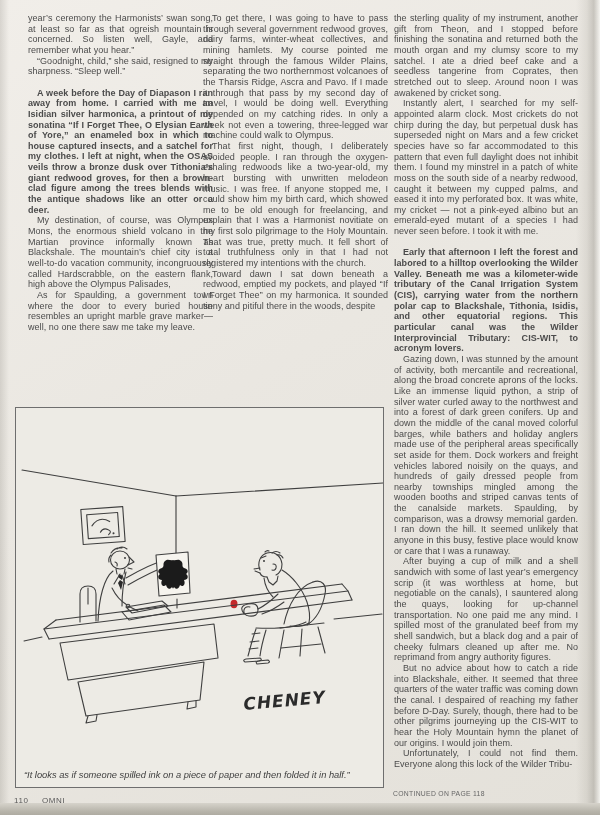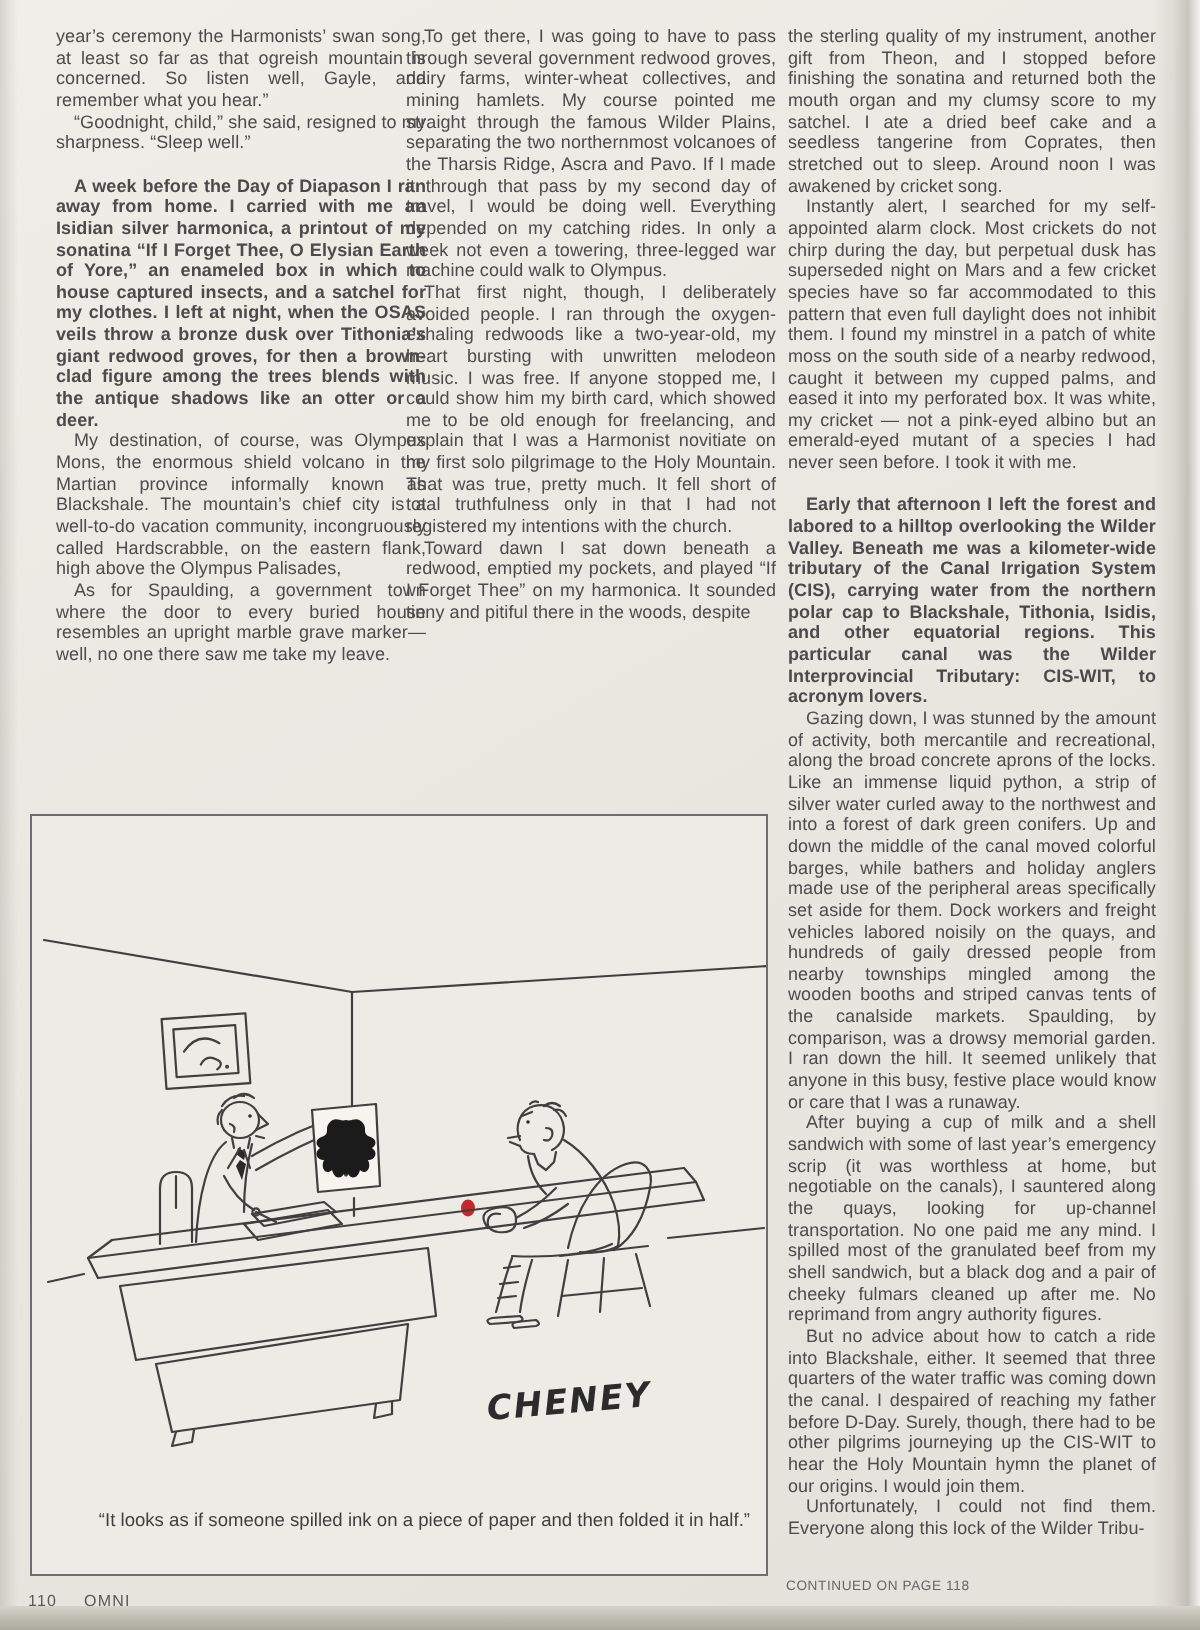--- a/index.html
+++ b/index.html
@@ -19,22 +19,22 @@
   #col1 { left:14px;  width:185px; height:392px;margin-left:14px; }
   #col2 { left:203px; width:185px; height:392px; }
   #col3 { left:394px; width:184px; height:776px; }
 
   #cartoon-box {
     position:absolute; left:15px; top:407px; width:369px; height:381px;
     border:1px solid #6e6e6e; background:#edebe5; box-sizing:border-box;
   }
   #cartoon-box svg { position:absolute; left:0; top:0; }
   #cartoon-caption {
-    position:absolute; left:8px; right:8px; bottom:22px; text-align:right;
-    font-size:9.3px; color:#3f3f3f;
+    position:absolute; left:8px; right:8px; bottom:7px; text-align:left;
+    font-style:italic; font-size:9.3px; color:#3f3f3f;
   }
 
   .footer-text { position:absolute; font-size:8px; color:#585858; letter-spacing:0.6px; }
   #page-num  { left:14px; top:796px; }
   #magazine  { left:42px; top:796px; }
   #continued {
     position:absolute; left:393px; top:790px;
     font-size:6.8px; color:#666; letter-spacing:0.3px;
   }
 

